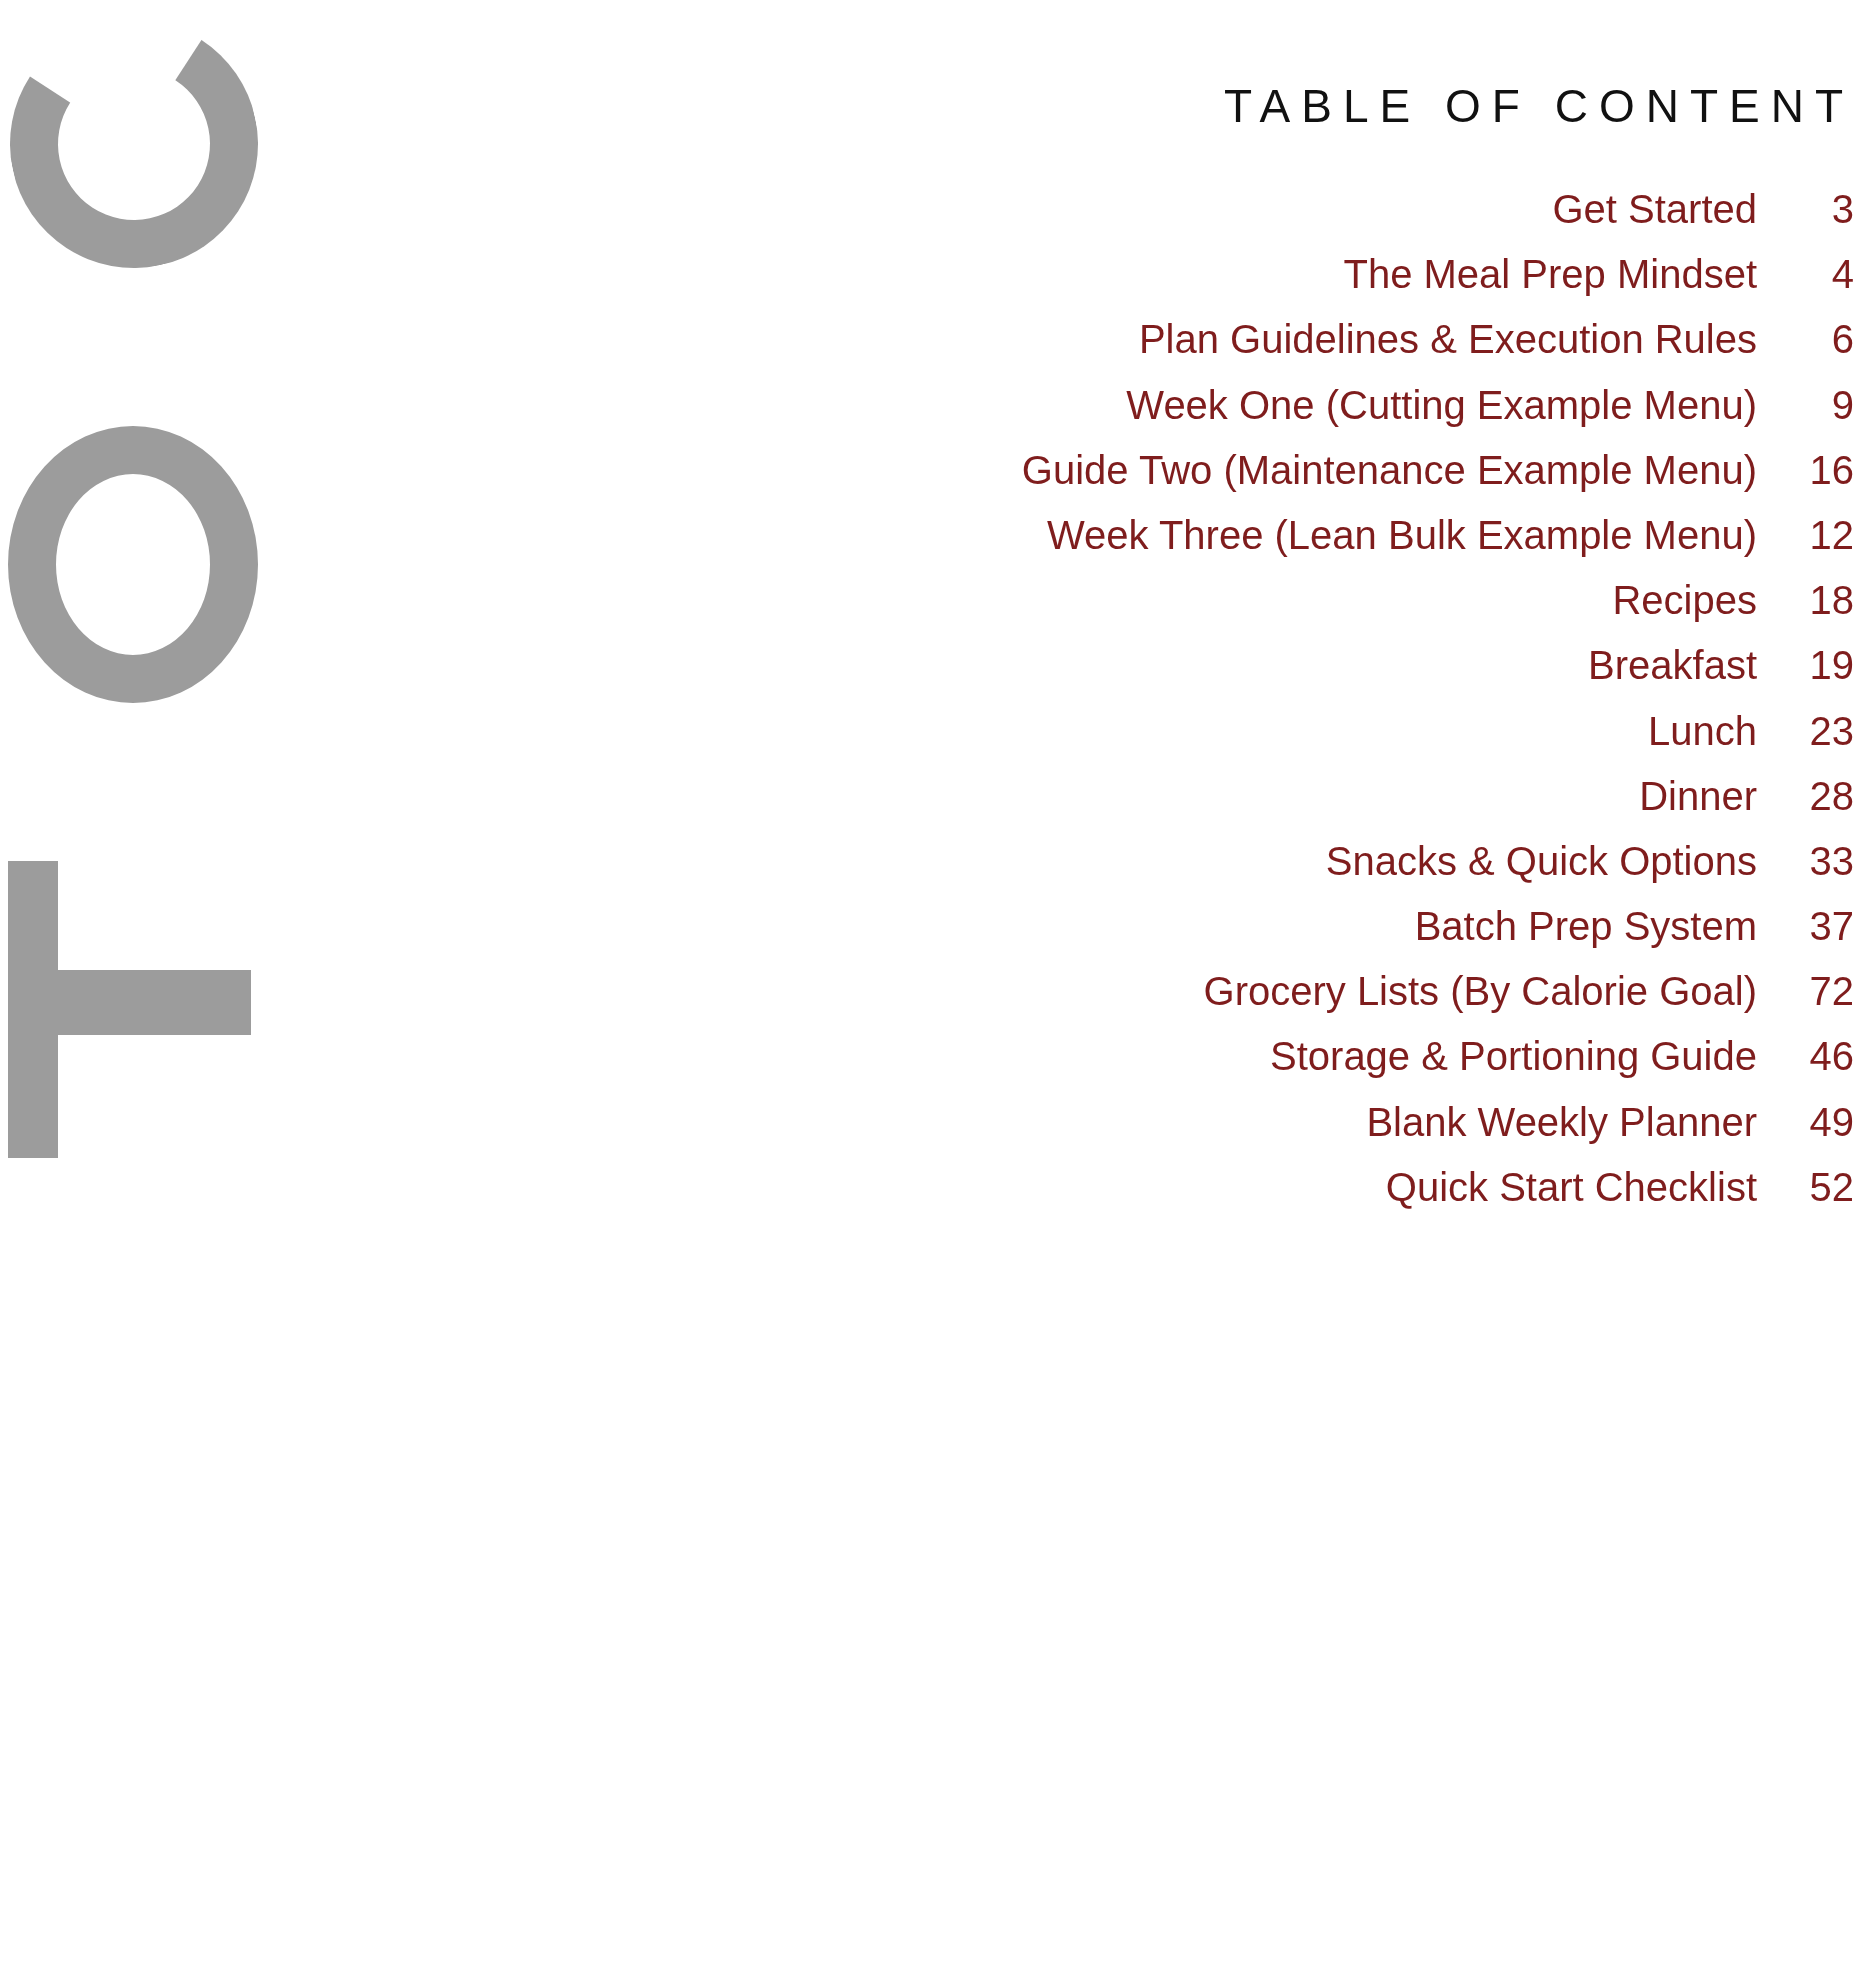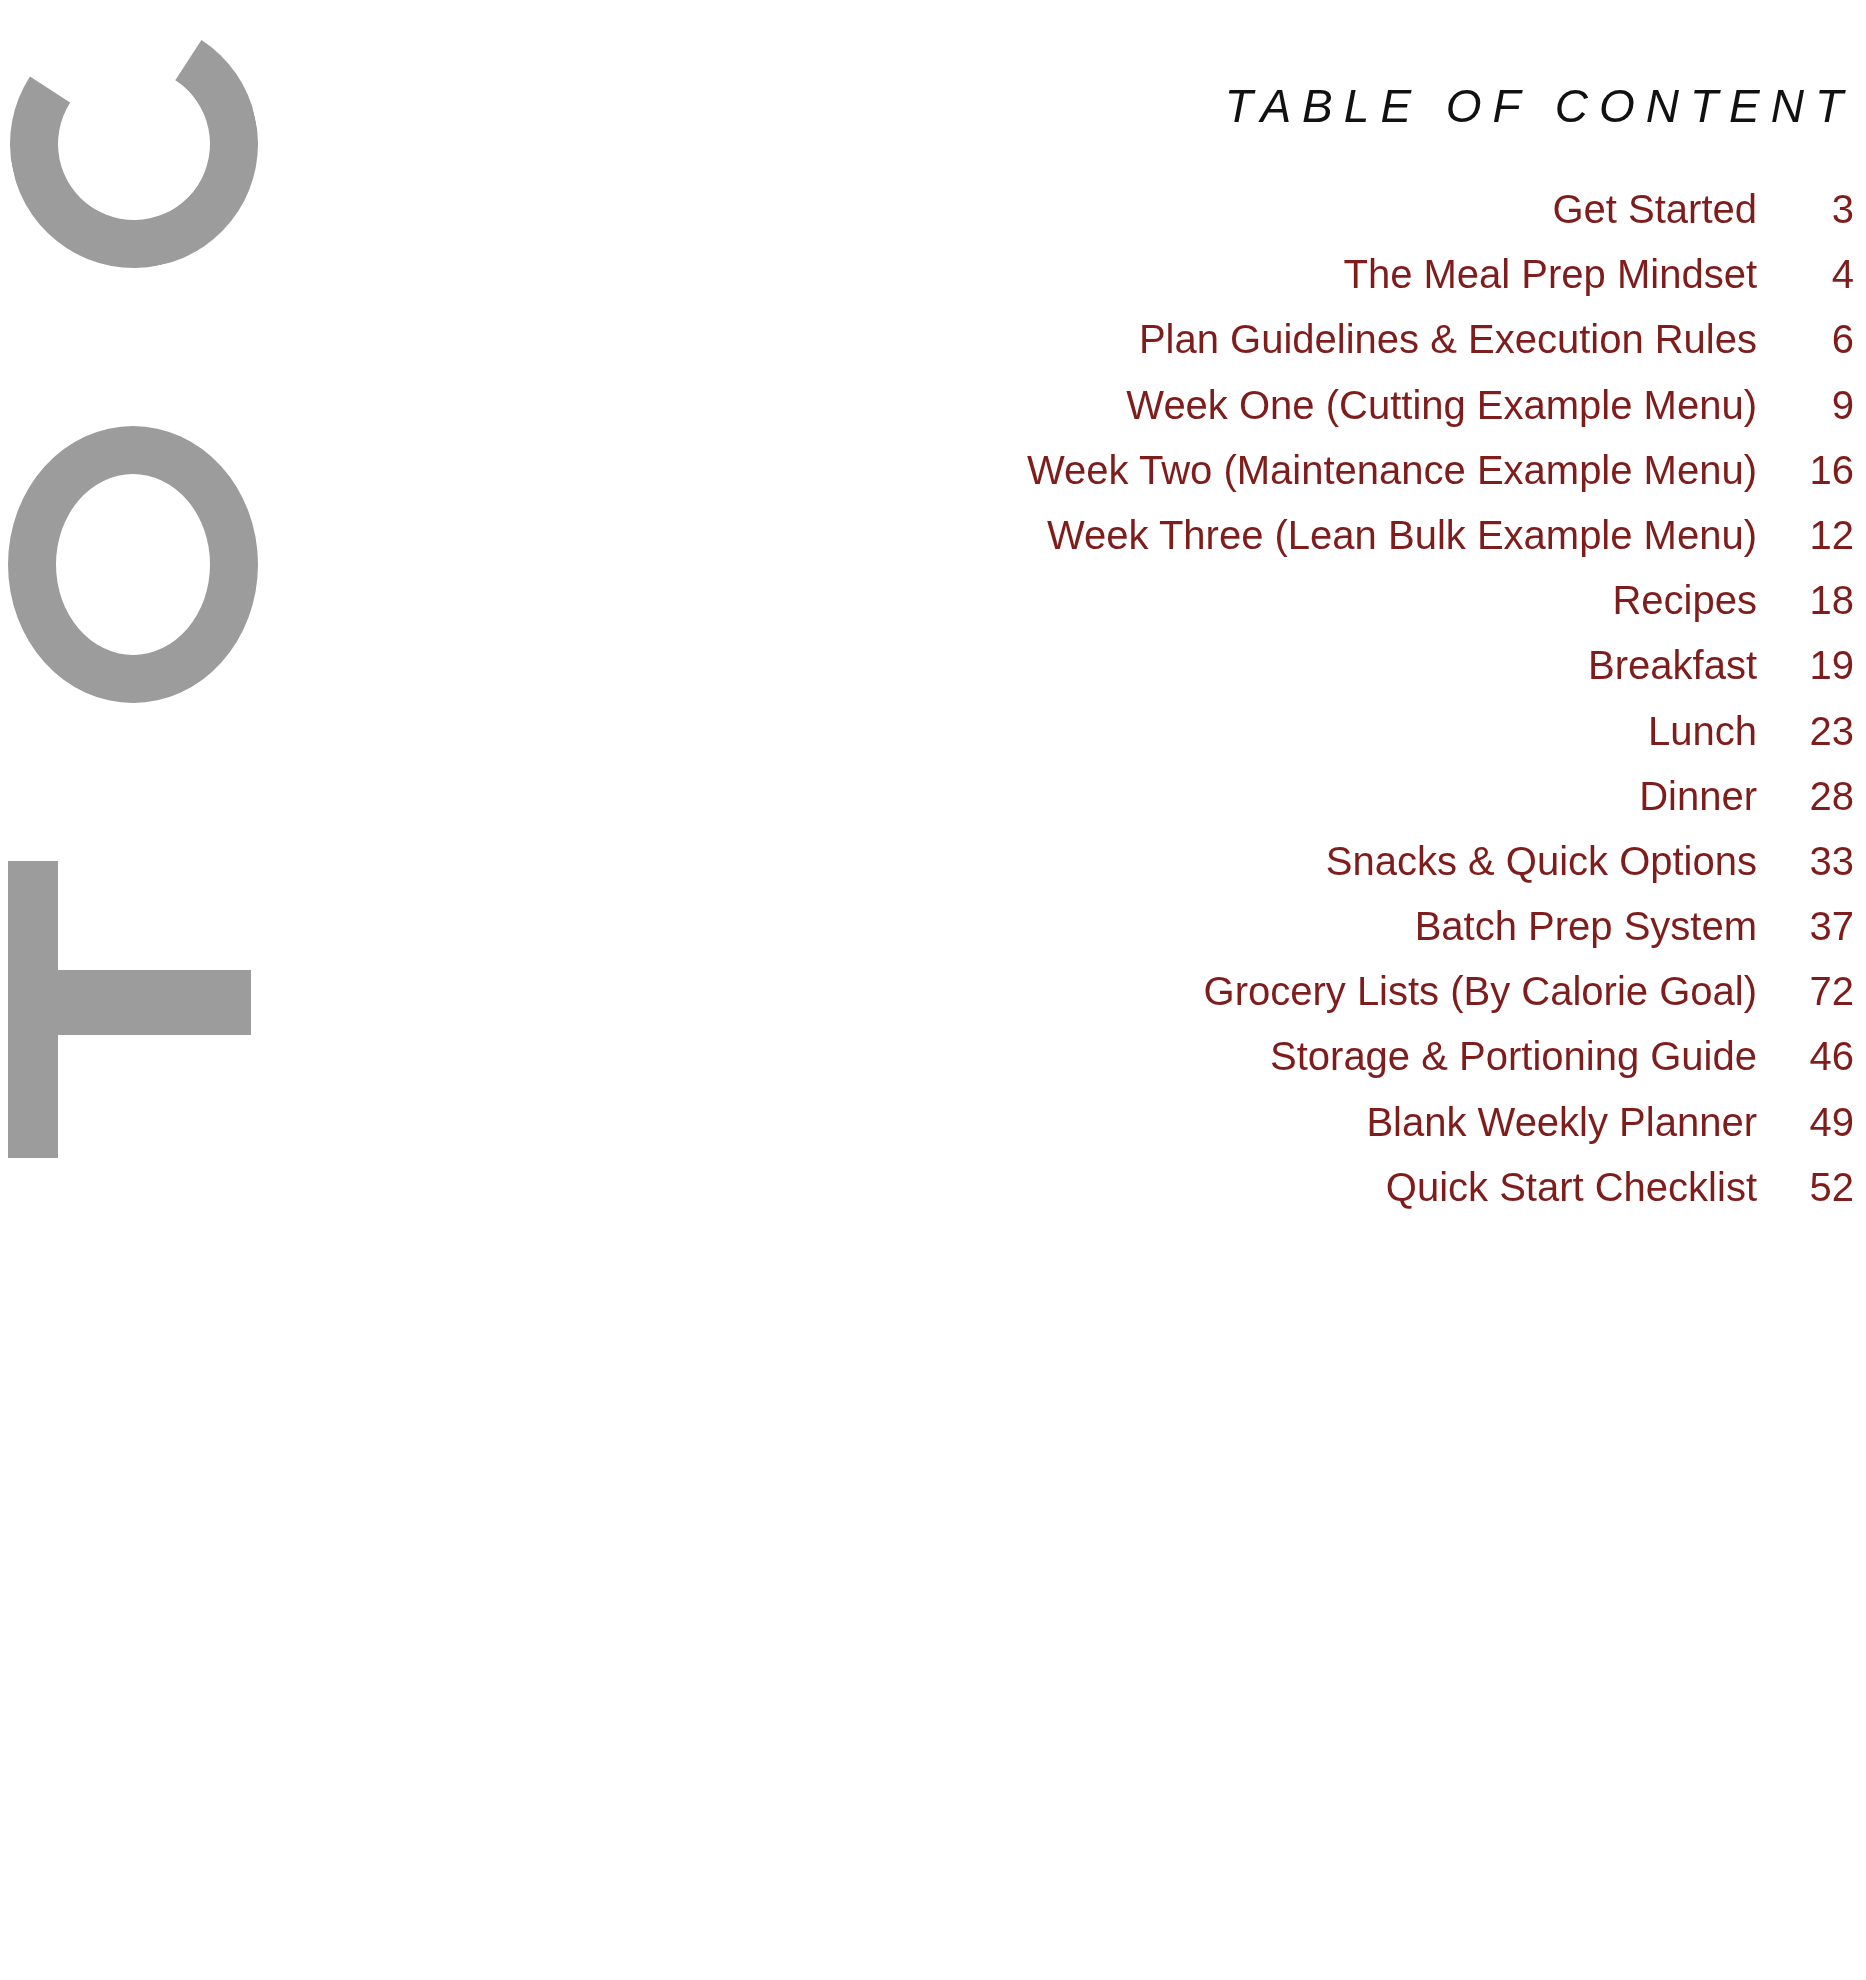--- a/index.html
+++ b/index.html
@@ -112,21 +112,20 @@
   }
   .page-title {
     margin: 79px 0 0 0;
     padding-right: 12px;
     text-align: right;
     font-size: 46px;
     font-weight: 400;
     letter-spacing: 11px;
     color: #111111;
     white-space: nowrap;
-    font-style: italic;
   }
 
   .toc-list {
     margin: 53px 0 0 0;
     padding: 0;
     list-style: none;
   }
   .toc-row {
     display: flex;
     align-items: baseline;
@@ -179,21 +178,21 @@
     </li>
     <li class="toc-row">
       <span class="entry-label">Plan Guidelines &amp; Execution Rules</span>
       <span class="entry-page">6</span>
     </li>
     <li class="toc-row">
       <span class="entry-label">Week One (Cutting Example Menu)</span>
       <span class="entry-page">9</span>
     </li>
     <li class="toc-row">
-      <span class="entry-label">Week Two (Maintenance Example Menu)</span>
+      <span class="entry-label">Guide Two (Maintenance Example Menu)</span>
       <span class="entry-page">16</span>
     </li>
     <li class="toc-row">
       <span class="entry-label">Week Three (Lean Bulk Example Menu)</span>
       <span class="entry-page">12</span>
     </li>
     <li class="toc-row">
       <span class="entry-label">Recipes</span>
       <span class="entry-page">18</span>
     </li>

